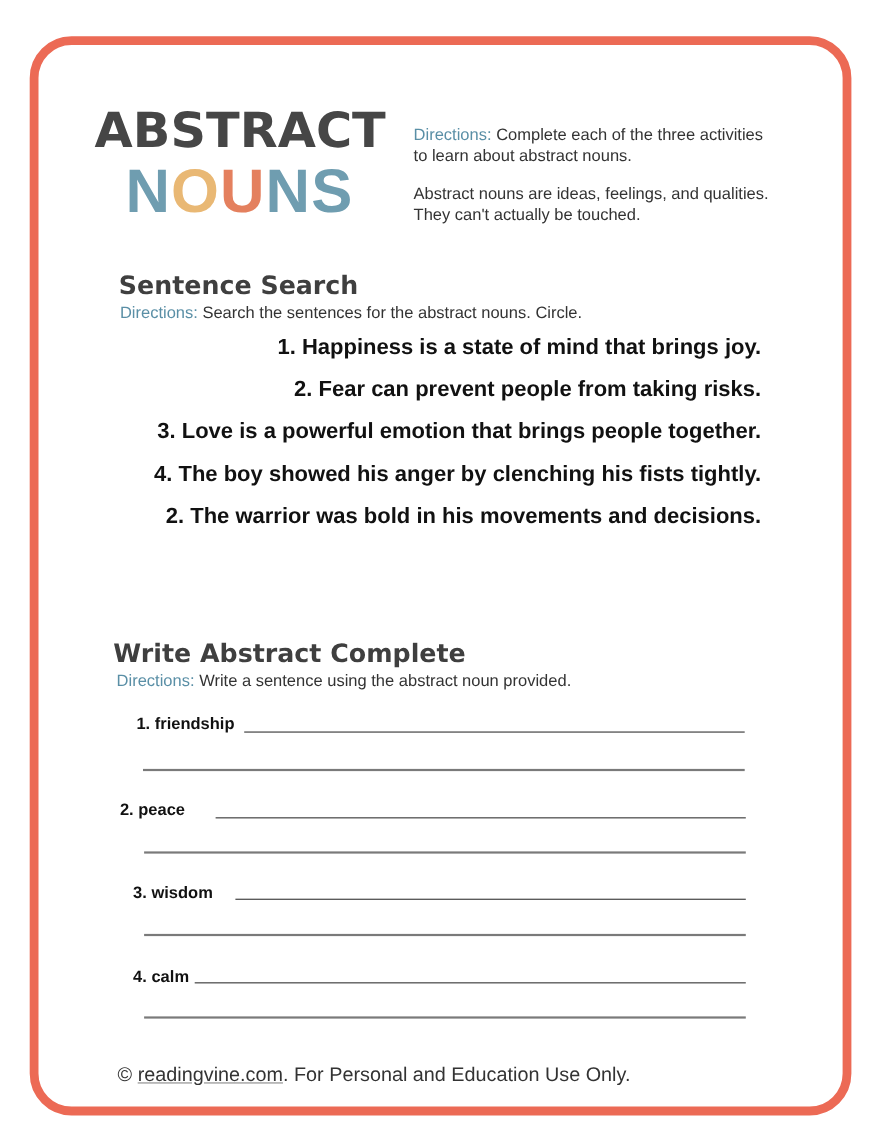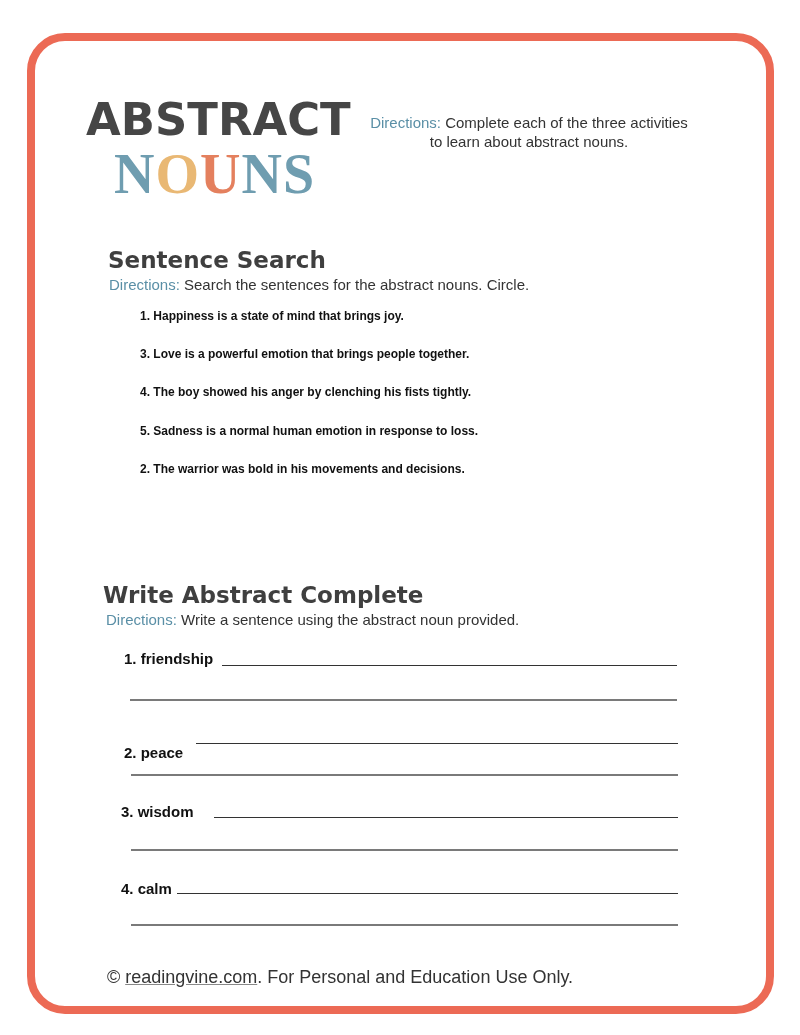--- a/index.html
+++ b/index.html
@@ -3,75 +3,76 @@
   <meta charset="utf-8">
   <style>
     html, body { margin: 0; padding: 0; background: #ffffff; }
     body { width: 800px; height: 1035px; position: relative; overflow: hidden;
            font-family: "Liberation Sans", sans-serif; color: #222; }
     .frame { position: absolute; left: 27px; top: 33px; width: 731px; height: 965px;
              border: 8px solid #ec6a55; border-radius: 38px; }
     .title-abstract { position: absolute; left: 86px; top: 98px;
              font-family: "DejaVu Sans", sans-serif; font-weight: bold; font-size: 44px;
              letter-spacing: 0px; color: #464646; line-height: 1; transform: scaleX(1.02); transform-origin: left; }
-    .title-nouns { position: absolute; left: 114px; top: 146px; font-family: Liberation Serif, serif;
+    .title-nouns { position: absolute; left: 114px; top: 146px; font-family: Liberation Sans, sans-serif;
              font-weight: bold; font-size: 56px; line-height: 1; letter-spacing: 1px; }
     .title-nouns span { display: inline-block; }
-    .intro { position: absolute; left: 364px; top: 113px; width: 330px; text-align: center;
+    .intro { position: absolute; left: 376px; top: 113px; width: 330px; text-align: left;
              font-size: 15px; line-height: 19px; color: #333; }
     .intro p { margin: 0 0 16px 0; }
     .dir-label { color: #5a8fa6; }
     .section-title { position: absolute; font-family: "DejaVu Sans", sans-serif; font-weight: bold;
              color: #3f3f3f; font-size: 23px; line-height: 1; }
     .section-dir { position: absolute; font-size: 15px; color: #333; line-height: 1; }
     .sentences { position: absolute; left: 140px; top: 306px; margin: 0; padding: 0; list-style: none; }
-    .sentences li { font-size: 12px; font-weight: bold; color: #111; height: 38.2px; line-height: 20px; }
+    .sentences li { font-size: 20px; font-weight: bold; color: #111; height: 38.2px; line-height: 20px; text-align: right; }
     .write-label { position: absolute; font-size: 15px; font-weight: bold; color: #111; line-height: 1; }
     .line { position: absolute; height: 0; border-top: 1.5px solid #333; }
     .line2 { position: absolute; height: 0; border-top: 2px solid #7a7a7a; }
     .footer { position: absolute; left: 0; width: 680px; top: 967px; text-align: center;
               font-size: 18px; color: #333; }
     .footer a { color: #333; text-decoration: underline; text-decoration-color: #888; }
   </style>
 </head>
 <body>
 
 <div class="frame"></div>
 
 <div class="title-abstract">ABSTRACT</div>
 <div class="title-nouns">
   <span style="color:#6f9db0">N</span><span style="color:#e9b874">O</span><span style="color:#e4805e">U</span><span style="color:#6f9db0">N</span><span style="color:#6f9db0">S</span>
 </div>
 
 <div class="intro">
   <p><span class="dir-label">Directions:</span><span> Complete each of the three activities to learn about abstract nouns.</span></p>
+  <p>Abstract nouns are ideas, feelings, and qualities. They can't actually be touched.</p>
 </div>
 
 <div class="section-title" style="left:108px; top:249px;">Sentence Search</div>
 <div class="section-dir" style="left:109px; top:277px;">
   <span class="dir-label">Directions:</span><span> Search the sentences for the abstract nouns. Circle.</span>
 </div>
 <ol class="sentences">
   <li>1. Happiness is a state of mind that brings joy.</li>
+  <li>2. Fear can prevent people from taking risks.</li>
   <li>3. Love is a powerful emotion that brings people together.</li>
   <li>4. The boy showed his anger by clenching his fists tightly.</li>
-  <li>5. Sadness is a normal human emotion in response to loss.</li>
   <li>2. The warrior was bold in his movements and decisions.</li>
 </ol>
 
 <div class="section-title" style="left:103px; top:584px;">Write Abstract Complete</div>
 <div class="section-dir" style="left:106px; top:612px;">
   <span class="dir-label">Directions:</span><span> Write a sentence using the abstract noun provided.</span>
 </div>
 
 <div class="write-label" style="left:124px; top:651px;">1. friendship</div>
 <div class="line" style="left:222px; width:455px; top:665px;"></div>
 <div class="line2" style="left:130px; width:547px; top:699px;"></div>
 
-<div class="write-label" style="left:124px; top:729px;margin-top:16px;">2.  peace</div>
+<div class="write-label" style="left:109px; top:729px;">2.  peace</div>
 <div class="line" style="left:196px; width:482px; top:743px;"></div>
 <div class="line2" style="left:131px; width:547px; top:774px;"></div>
 
 <div class="write-label" style="left:121px; top:804px;">3. wisdom</div>
 <div class="line" style="left:214px; width:464px; top:817px;"></div>
 <div class="line2" style="left:131px; width:547px; top:849px;"></div>
 
 <div class="write-label" style="left:121px; top:881px;">4. calm</div>
 <div class="line" style="left:177px; width:501px; top:893px;"></div>
 <div class="line2" style="left:131px; width:547px; top:924px;"></div>

